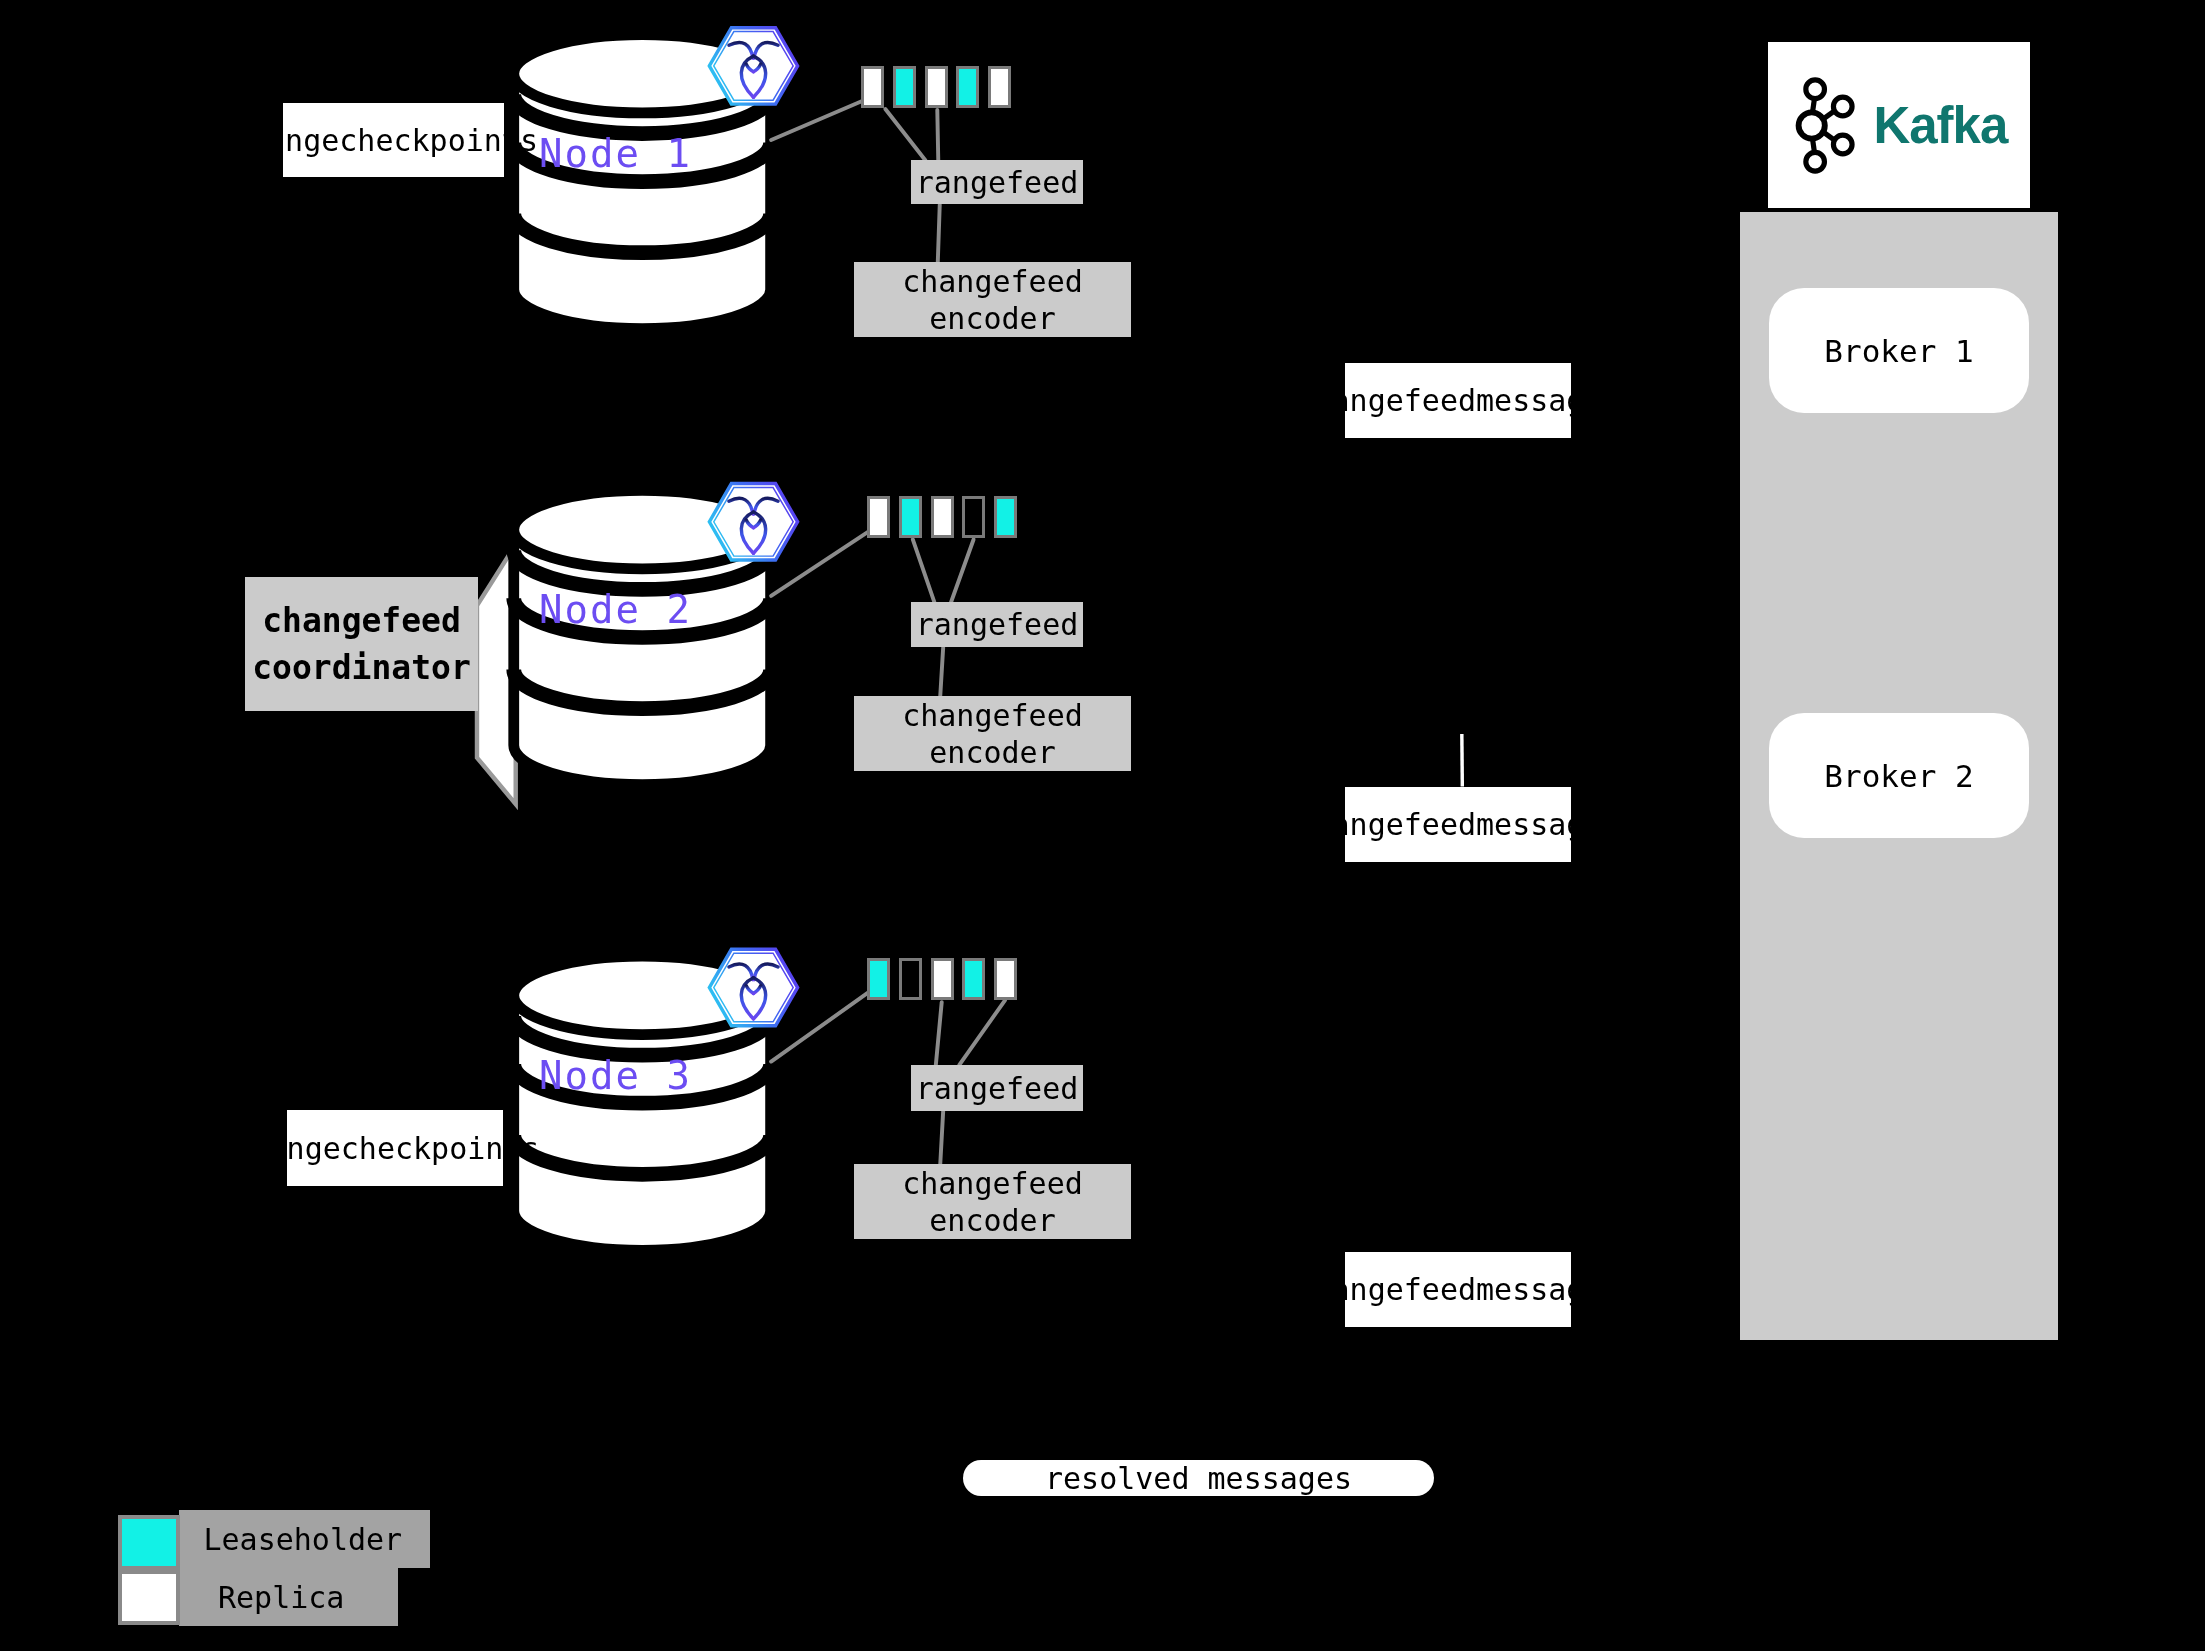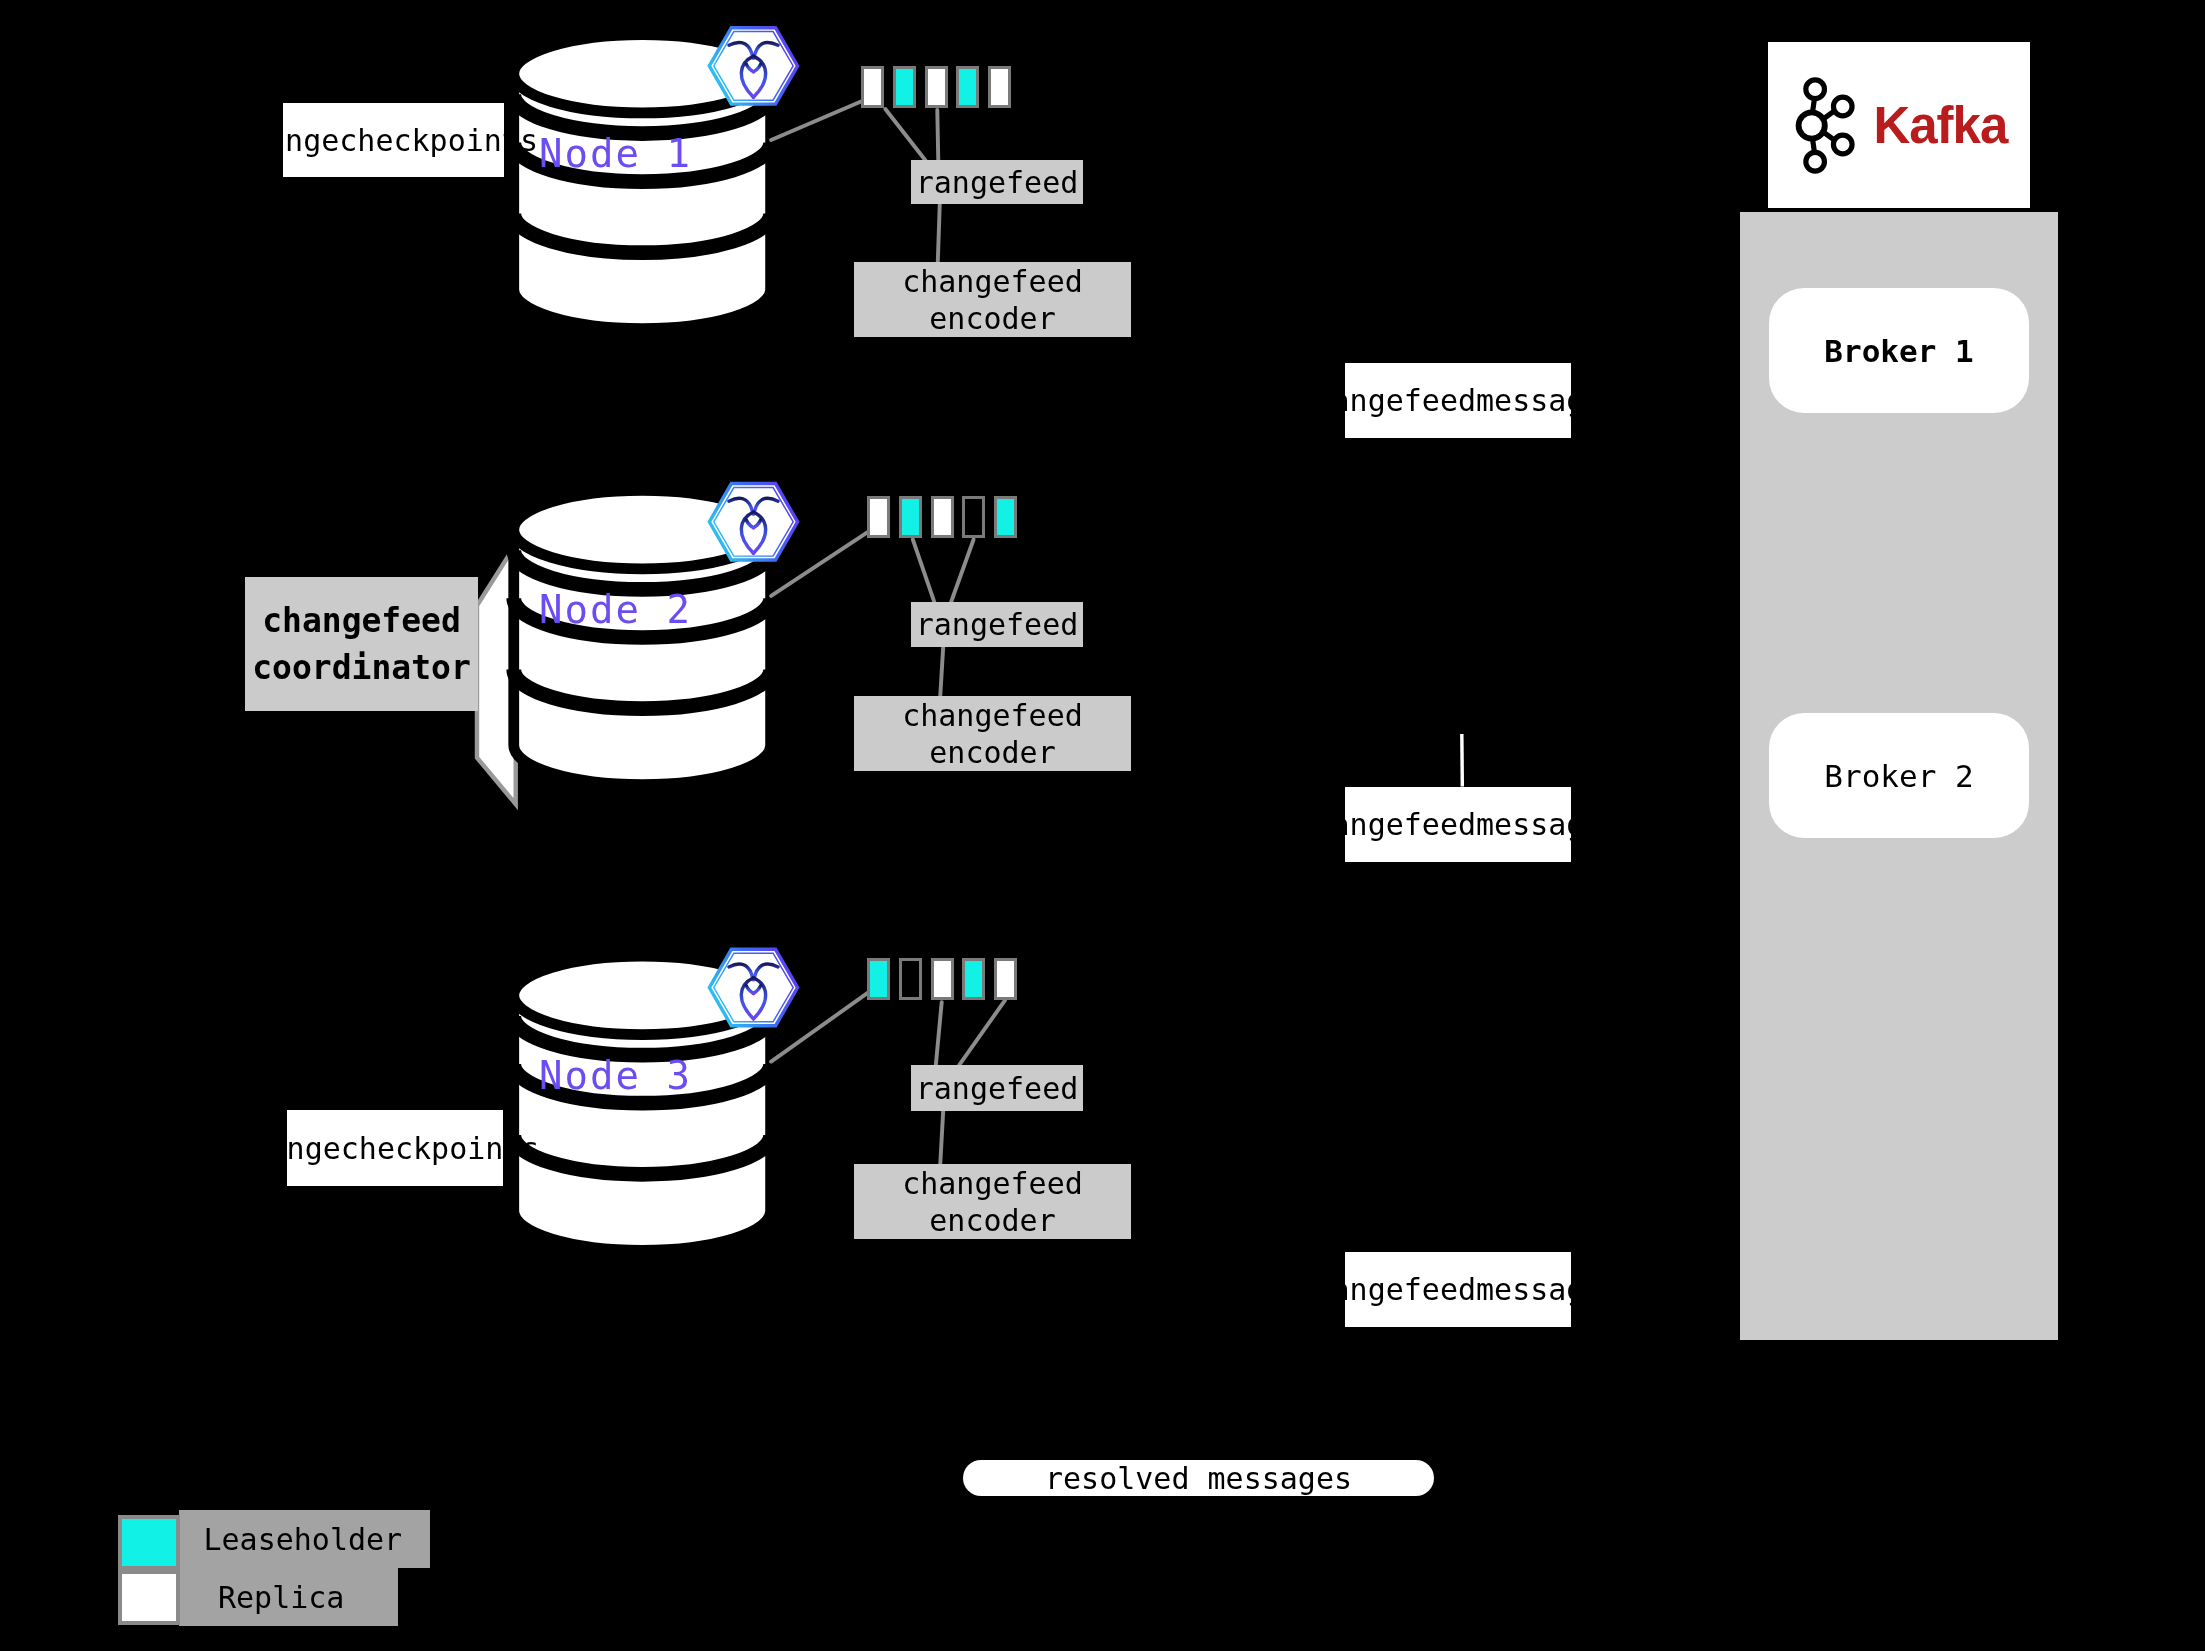--- a/index.html
+++ b/index.html
@@ -18,21 +18,21 @@
   .coord{font-weight:bold;font-size:33px;line-height:47px;}
   .nodelabel{position:absolute;width:206px;text-align:left;
              color:var(--node_label,#6c4df2);font-weight:normal;font-size:39px;letter-spacing:2px;}
   .rrow{position:absolute;display:flex;gap:8.8px;}
   .rrect{width:23px;height:42px;border:3.4px solid var(--rect_border,#7a7a7a);box-sizing:border-box;}
   .panel{position:absolute;background:var(--kafka_panel,#ccc);}
   .broker{position:absolute;width:260px;height:125px;background:#fff;border-radius:35px;
           display:flex;align-items:center;justify-content:center;font-size:31px;color:#000;}
   .pill{border-radius:29px;}
   .klogo{position:absolute;background:#fff;display:flex;align-items:center;justify-content:center;gap:13.7px;}
-  .kword{font-family:"Liberation Sans", sans-serif;font-weight:bold;font-size:51px;color:#b91c1c;letter-spacing:-1px;}
+  .kword{font-family:"Liberation Sans", sans-serif;font-weight:bold;font-size:51px;color:#0f766e;letter-spacing:-1px;}
   .legend-sq{position:absolute;width:62px;height:55px;border:4.4px solid #8a8a8a;box-sizing:border-box;}
   .legend-lb{position:absolute;background:#a3a3a3;color:#000;font-size:30px;display:flex;align-items:center;}
 </style>
 </head>
 <body>
 
 <div class="canvas">
 
   <svg class="layer" viewBox="0 0 4498 3369">
     <defs>
@@ -148,21 +148,21 @@
         <line x1="68" y1="72" x2="62" y2="114" stroke-width="15"></line>
         <line x1="62" y1="186" x2="68" y2="228" stroke-width="15"></line>
         <line x1="92" y1="132" x2="128" y2="106" stroke-width="15"></line>
         <line x1="92" y1="168" x2="128" y2="194" stroke-width="15"></line>
       </g>
     </svg>
     <span class="kword">Kafka</span>
   </div>
 
   <div class="panel" style="left:1740px;top:212px;width:318px;height:1128px;"></div>
-  <div class="broker" style="left:1769px;top:288px;font-weight:bold;">
+  <div class="broker" style="left:1769px;top:288px;">
       <span>Broker 1</span>
     </div>
   <div class="broker" style="left:1769px;top:713px;">
       <span>Broker 2</span>
     </div>
 
   <div class="nodelabel" style="left:539px;top:131px;">Node 1</div>
   <div class="nodelabel" style="left:539px;top:587px;">Node 2</div>
   <div class="nodelabel" style="left:539px;top:1053px;">Node 3</div>
 

